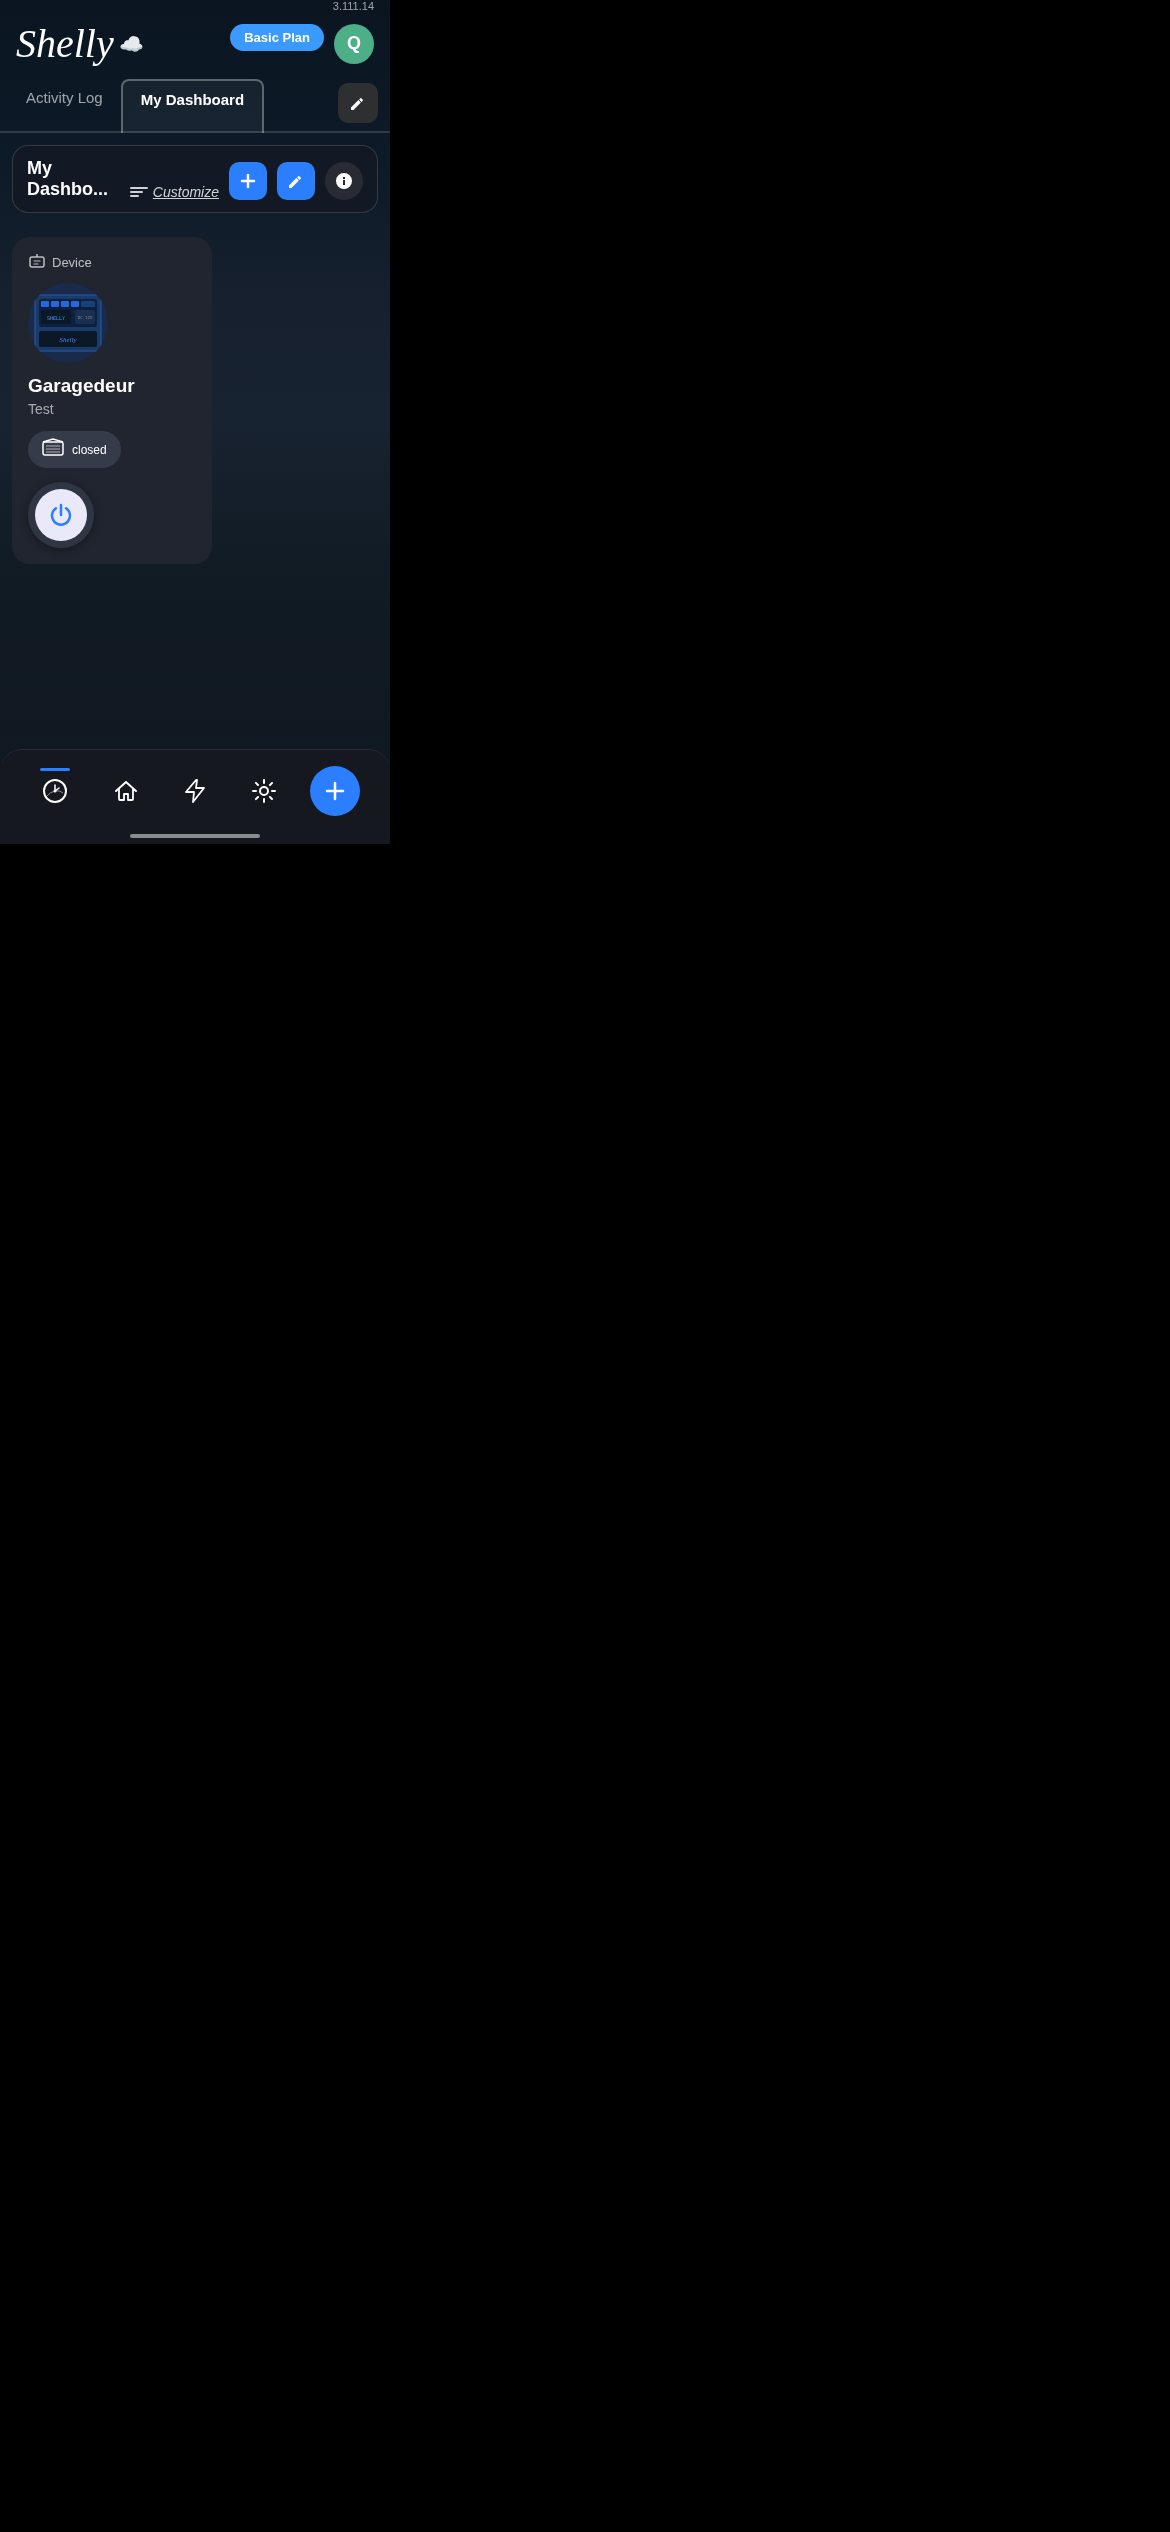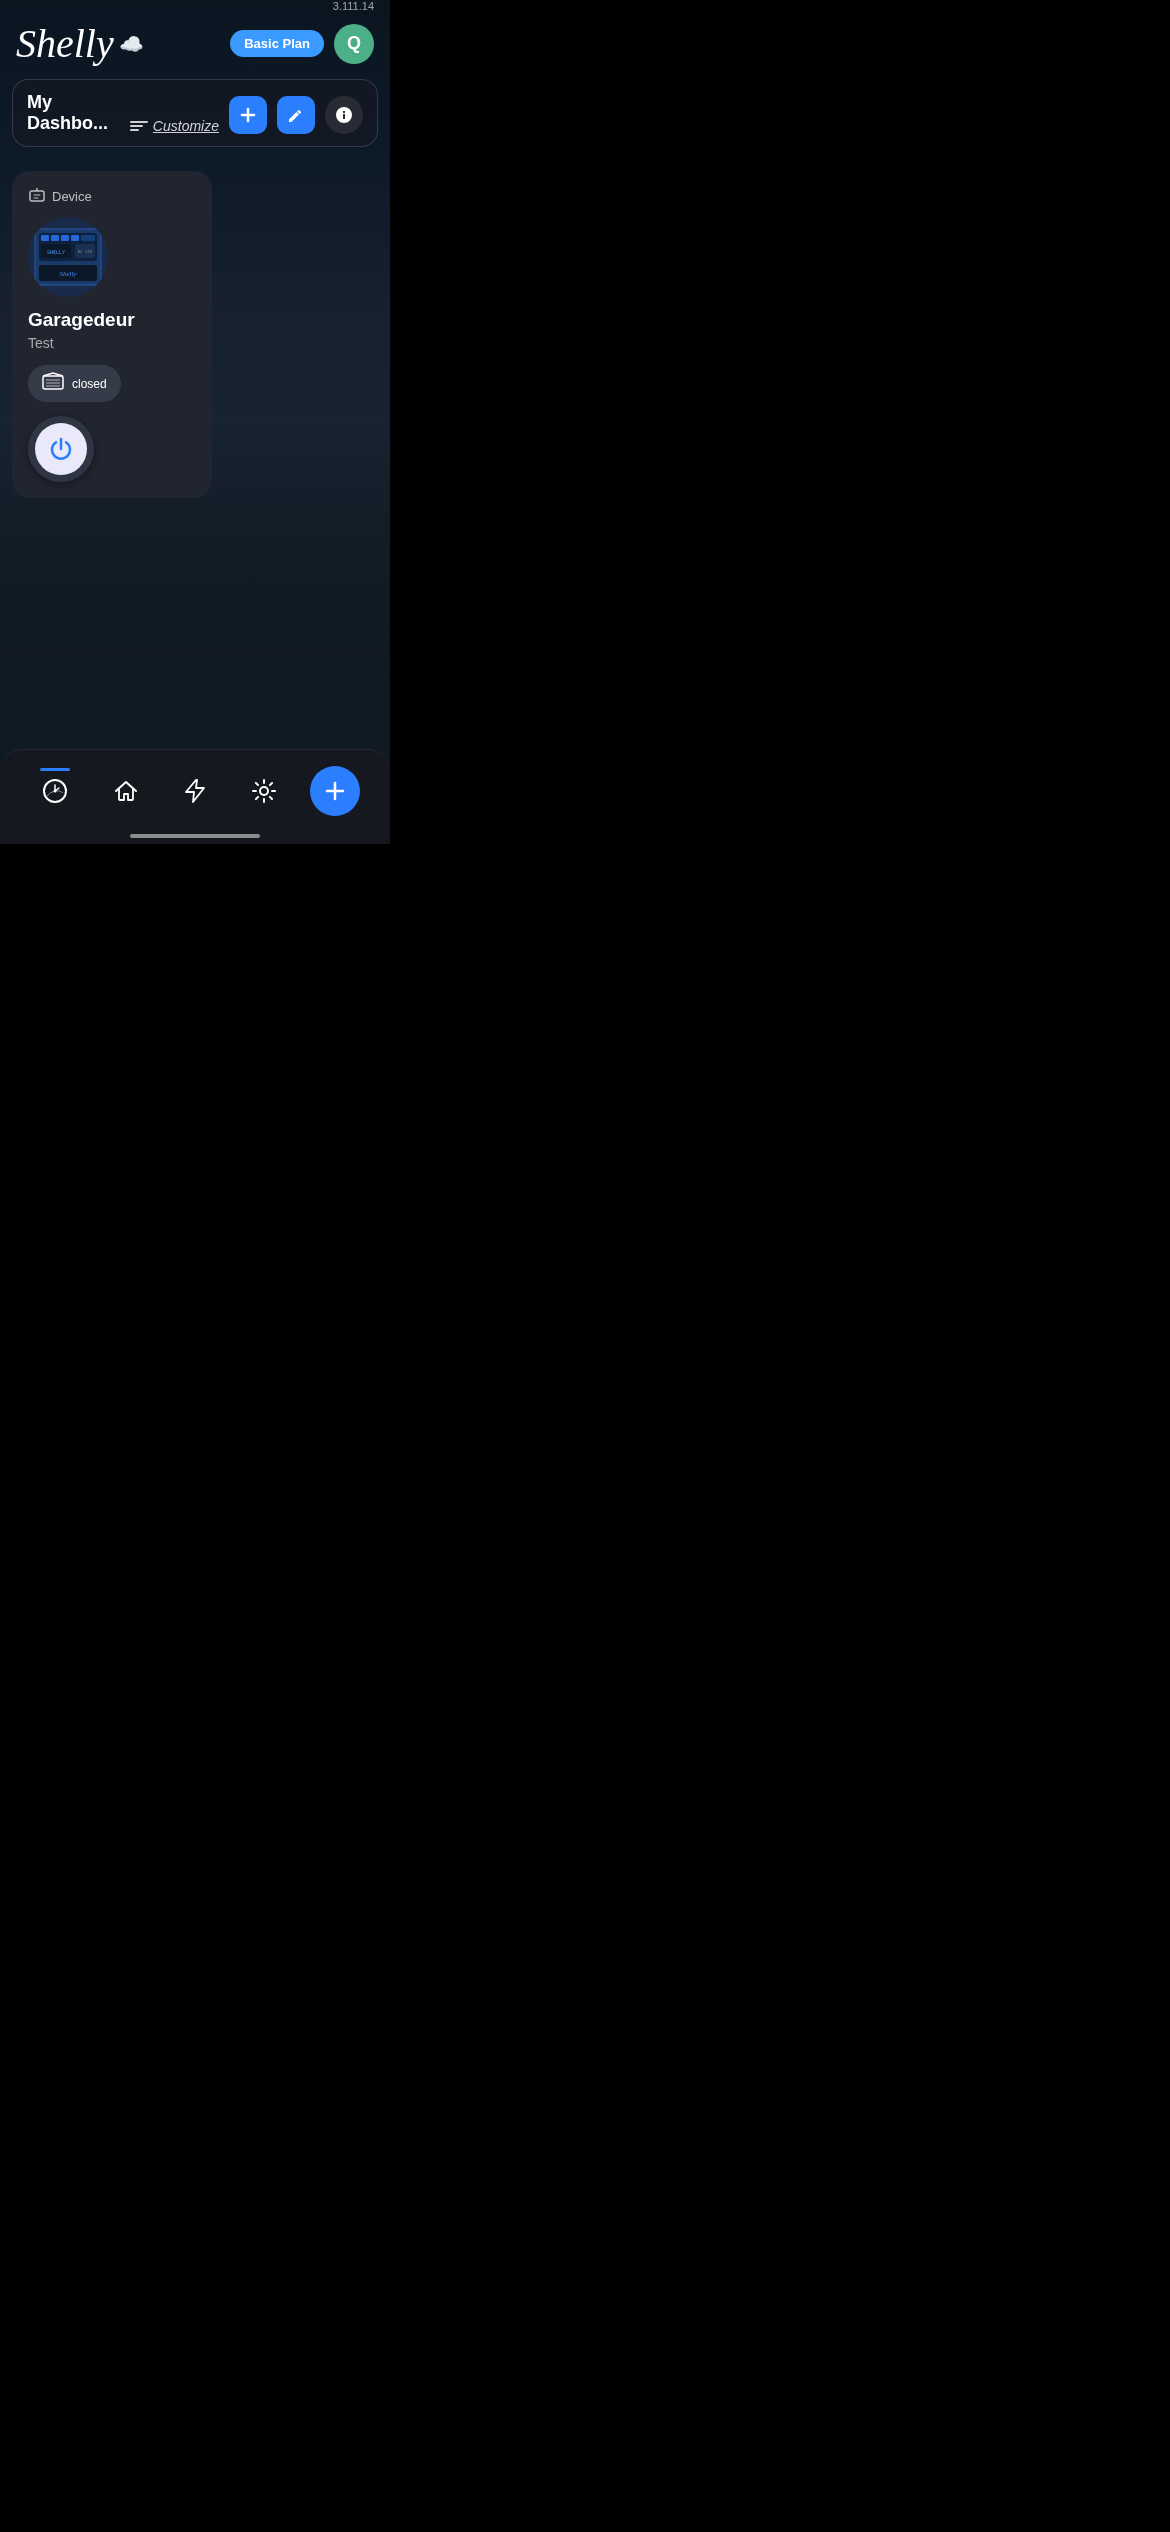--- a/index.html
+++ b/index.html
@@ -143,21 +143,21 @@
       gap: 6px;
     }
 
     .cloud-icon {
       font-size: 20px;
       color: #ccc;
     }
 
     .header-right {
       display: flex;
-      align-items: center;
+      align-items: flex-start;
       gap: 10px;
     }
 
     .basic-plan-badge {
       background: #3b9aff;
       color: #fff;
       padding: 6px 14px;
       border-radius: 20px;
       font-size: 13px;
       font-weight: 600;
@@ -461,20 +461,34 @@
     <div class="shelly-logo">
       <span style="font-family: 'Brush Script MT', Georgia, cursive; font-style: italic; font-size: 40px; font-weight: 400;">Shelly</span>
       <span class="cloud-icon">☁️</span>
     </div>
     <div class="header-right">
       <div class="basic-plan-badge">Basic Plan</div>
       <div class="avatar">Q</div>
     </div>
   </div>
 
+  <div class="tabs-container">
+    <div class="tab">
+      <span>Activity Log</span>
+    </div>
+    <div class="tab active">
+      <span>My Dashboard</span>
+    </div>
+    <div class="tab-spacer"></div>
+    <div class="edit-tab-btn">
+      <svg width="18" height="18" viewBox="0 0 18 18" fill="white">
+        <path d="M2 13.5V16h2.5l7.4-7.4-2.5-2.5L2 13.5zm11.8-6.8a.67.67 0 000-.95L12.25 4.2a.67.67 0 00-.95 0l-1.22 1.22 2.5 2.5 1.22-1.22z"></path>
+      </svg>
+    </div>
+  </div>
 
   <div class="dashboard-header">
     <span class="dashboard-title">My Dashbo...</span>
     <div class="customize-btn">
       <div class="sliders-icon">
         <div class="slider-line"></div>
         <div class="slider-line"></div>
         <div class="slider-line"></div>
       </div>
       <span>Customize</span>

